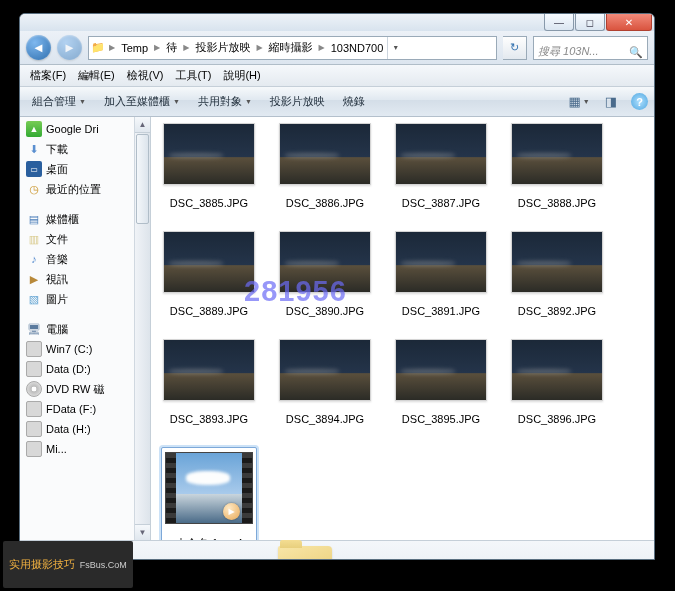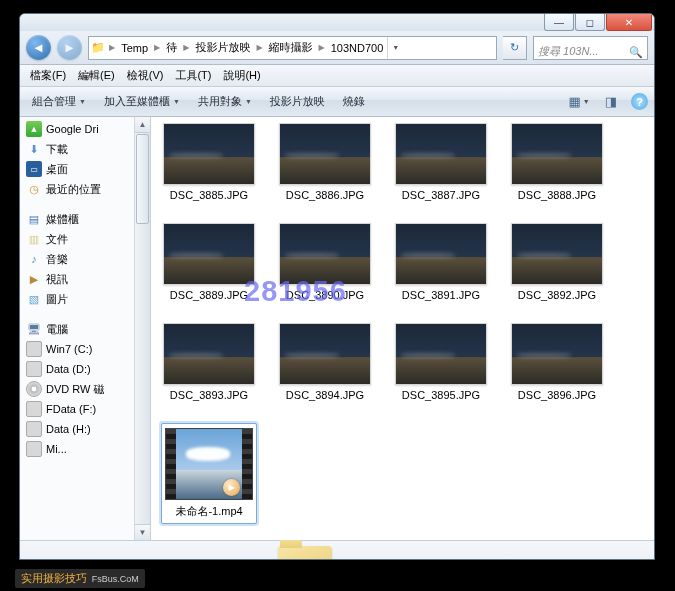--- a/index.html
+++ b/index.html
@@ -63,35 +63,35 @@
 .sicon-dvd { background: radial-gradient(circle,#fff 25%,#bbb 26%,#eee); border-radius:50%; border:1px solid #aaa; }
 .sicon-net { background:#d8d8d8; border:1px solid #aaa; border-radius:2px; font-size:8px; position:relative; }
 .sicon-folder-big { width: 54px; height: 44px; background: linear-gradient(160deg,#f8e6a8,#e6c769); border-radius: 2px 4px 3px 2px; position: relative; margin: 4px auto 0; box-shadow: 0 1px 2px rgba(0,0,0,.15); }
 .sicon-folder-big::before { content:''; position:absolute; top:-6px; left:2px; width:22px; height:8px; background:linear-gradient(#f4dd92,#e8cf7d); border-radius:2px 3px 0 0; }
 
 .content { flex: 1; background: #fff; position: relative; overflow: auto; padding: 6px 8px 4px 10px; }
 .grid { display: flex; flex-wrap: wrap; gap: 22px 20px; }
 .item { width: 96px; display: flex; flex-direction: column; align-items: center; font-size: 11px; }
 .thumb { width: 92px; height: 62px; background: linear-gradient(#1b2838 0%, #24344a 55%, #5a4f3c 56%, #2b2b26 100%); border: 1px solid #d4d4d4; box-shadow: 0 1px 2px rgba(0,0,0,.15); position:relative; }
 .thumb::after { content:''; position:absolute; left:6%; top:48%; width:60%; height:8%; background:rgba(185,185,180,.35); border-radius:40%; filter:blur(2px); }
-.fname { margin-top: 4px; text-align: center; white-space: nowrap; }
+.fname { margin-top: 12px; text-align: center; white-space: nowrap; }
 .item.selected { background:#fff; padding:4px; border:1px solid #7da8d8; border-radius:2px; box-shadow: 0 0 0 2px #cce2f7; }
 .vthumb { width: 88px; height: 72px; background:#333; position:relative; border:1px solid #444; }
 .vthumb .film { position:absolute; top:0; bottom:0; width:10px; background: repeating-linear-gradient(#3a3a3a 0 5px, #1a1a1a 5px 10px); }
 .vthumb .film.l { left:0; } .vthumb .film.r { right:0; }
 .vthumb .sky { position:absolute; left:10px; right:10px; top:0; bottom:0; background: linear-gradient(#6aa4d8 0%, #a8caeb 58%, #c8d4dc 59%, #4a6b88 100%); }
 .vthumb .cloud { position:absolute; left:20px; top:18px; width:44px; height:14px; background:#fcfdfd; border-radius:40%; filter:blur(1.5px); }
 .vthumb .play { position:absolute; right:12px; bottom:3px; width:17px; height:17px; border-radius:50%; background: radial-gradient(circle at 35% 30%, #ffe9c5, #e8a855); display:flex; align-items:center; justify-content:center; color:#fff; font-size:8px; box-shadow:0 0 2px rgba(0,0,0,.4); }
 
 
 .status { height: 50px; background: linear-gradient(#f4f7fa,#e4eaf1); border-top: 1px solid #c5cfd8; display: flex; align-items: center; padding: 0 8px; font-size: 11px; color: #44505a; gap: 10px; }
 
 
 .watermark { position:absolute; left:244px; top:275px; font-size:29px; font-weight:bold; color:#6b6bf5; opacity:.7; letter-spacing:1px; }
-.badge { position:absolute; left:3px; bottom:3px; background:#2a2a2a; color:#f0b040; font-size:11px; padding:2px 6px; border-radius:2px; font-family: SimSun, serif; margin-left: 12px; }
+.badge { position:absolute; left:3px; bottom:3px; background:#2a2a2a; color:#f0b040; font-size:11px; padding:16px 6px; border-radius:2px; font-family: SimSun, serif; }
 .badge .bsub { color:#ccc; font-size:9px; margin-left:2px; }
 </style>
 </head>
 <body>
 
 <div class="window">
 
   <div class="titlebar">
     <div class="winbtns">
       <div class="winbtn">—</div>

